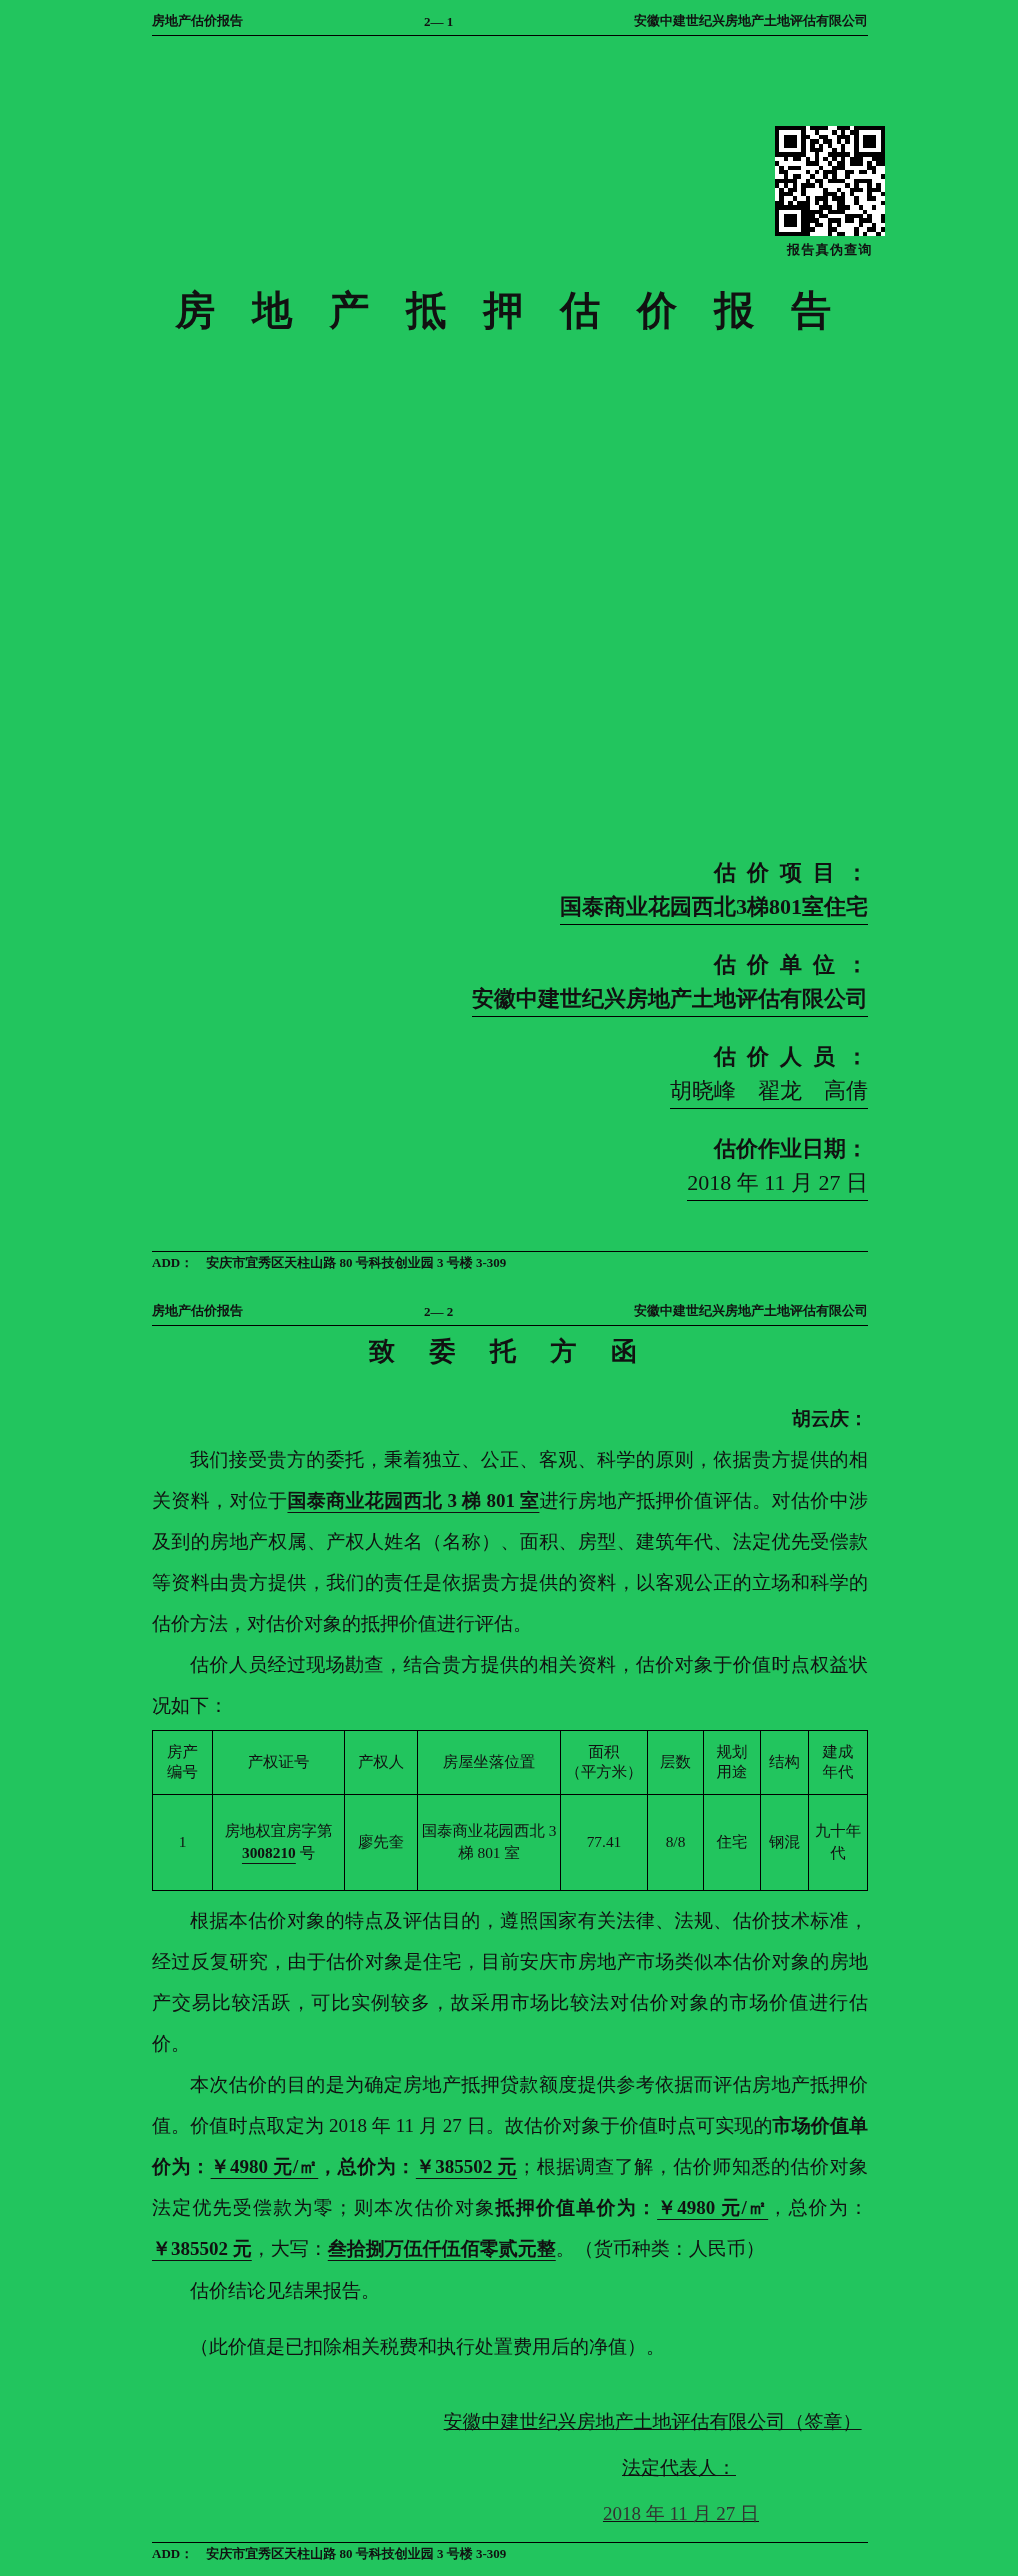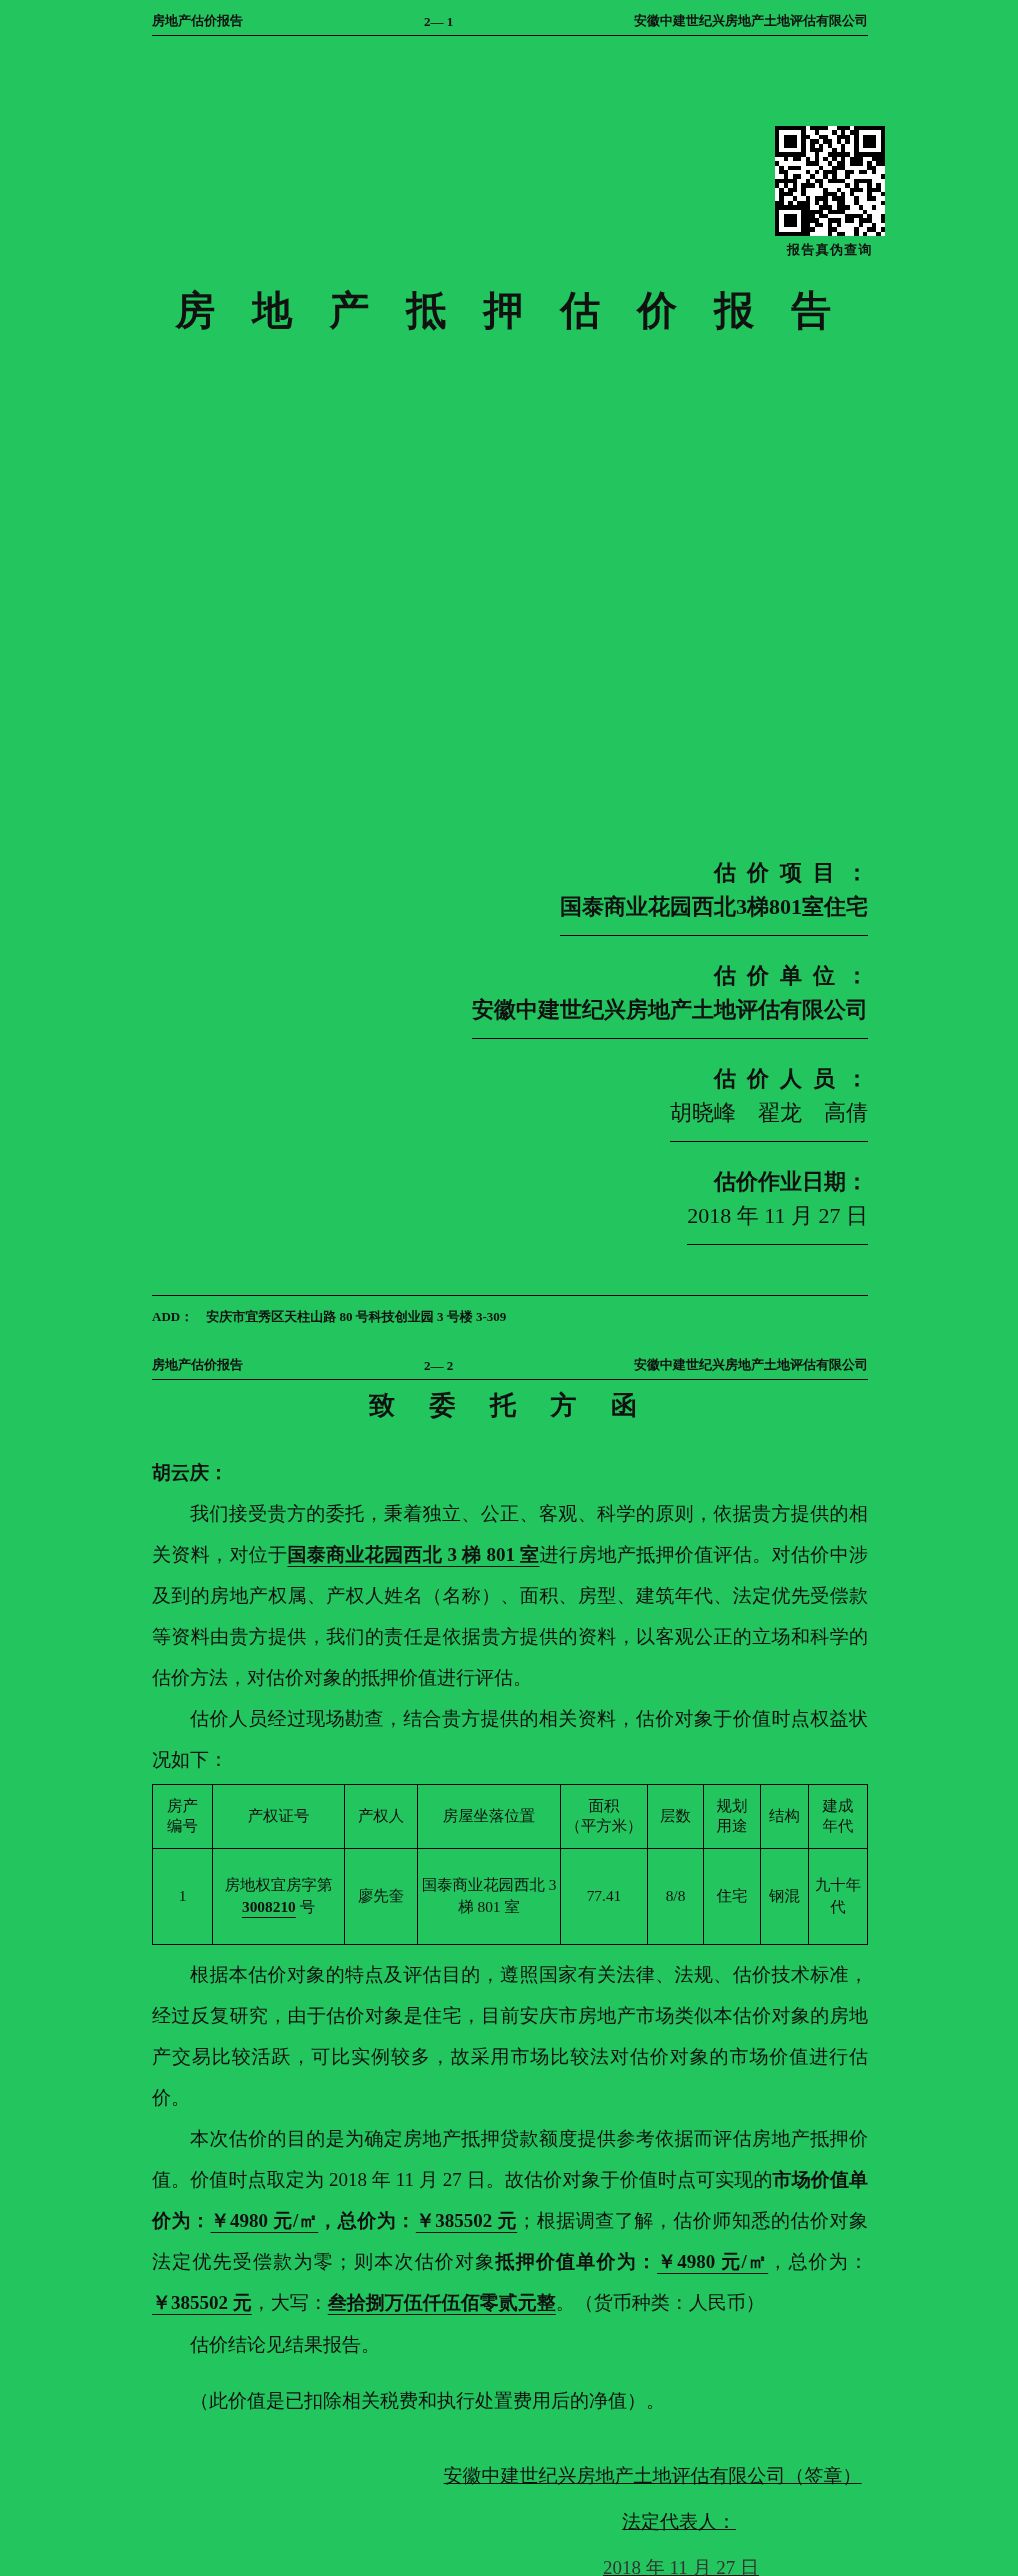--- a/index.html
+++ b/index.html
@@ -17,21 +17,21 @@
   
   .doc-header {
     display:flex; justify-content:space-between; align-items:flex-end;
     font-size:13px; font-weight:bold;
     padding-top:11.6px; padding-bottom:5.1px;
     border-bottom:1.3px solid #000;
   }
   .doc-header.second { margin-top:20.5px; }
   .doc-footer {
     border-top:1.3px solid #000;
-    padding-top:13px;
+    padding-top:3px;
     font-size:13px; font-weight:bold;
     line-height:15.4px;
   }
   .doc-footer.first { margin-top:50px; }
   .doc-footer.bottom { margin-top:5.1px; }
 
   
   .qr-block { position:absolute; top:126px; right:134px; width:110px; text-align:center; }
   .qr-block svg { width:110px; height:110px; display:block; background:#fff; }
   .qr-caption { margin-top:5.1px; font-size:13px; font-weight:bold; letter-spacing:1.3px; white-space:nowrap; }
@@ -40,26 +40,26 @@
   .main-title {
     margin-top:249px; text-align:center;
     font-size:40px; font-weight:bold; letter-spacing:13.5px;
     line-height:51px; white-space:nowrap;
   }
   .doc-number { margin-top:50px; text-align:center; font-size:22px; font-weight:bold; line-height:29px; }
 
   .form-fields { margin-top:520px; }
   .field-row { display:flex; align-items:flex-end; margin-bottom:23px; font-size:22px; line-height:34px;flex-direction:column; }
   .field-label { width:154px; flex:none; font-weight:bold; text-align:justify; text-align-last:justify; }
-  .field-value { flex:1; border-bottom:1.3px solid #000; text-align:left; padding-bottom:11px; white-space:pre-wrap; }
+  .field-value { flex:1; border-bottom:1.3px solid #000; text-align:left; padding-bottom:0; white-space:pre-wrap; }
   .field-value.bold { font-weight:bold; }
 
   
   .letter-title { margin-top:9px; text-align:center; font-size:26px; font-weight:bold; letter-spacing:14px; line-height:33px; }
-  .salutation { margin-top:29.5px; font-size:19px; font-weight:bold; line-height:41px; }
+  .salutation { margin-top:29.5px; font-size:19px; font-weight:bold; line-height:41px;text-align:right; }
   .para { font-size:19px; line-height:41px; text-align:justify; text-indent:38px; }
   .para.method { margin-top:9px; }
   .para.net { margin-top:15.4px; }
   .para.concl { margin-top:1.3px; }
   .seg-bold { font-weight:bold; }
   .seg-underline { text-decoration:underline; text-decoration-thickness:1.3px; text-underline-offset:4.5px; }
 
   
   .prop-table { width:100%; border-collapse:collapse; table-layout:fixed; margin-top:3.9px; }
   .prop-table th, .prop-table td {

